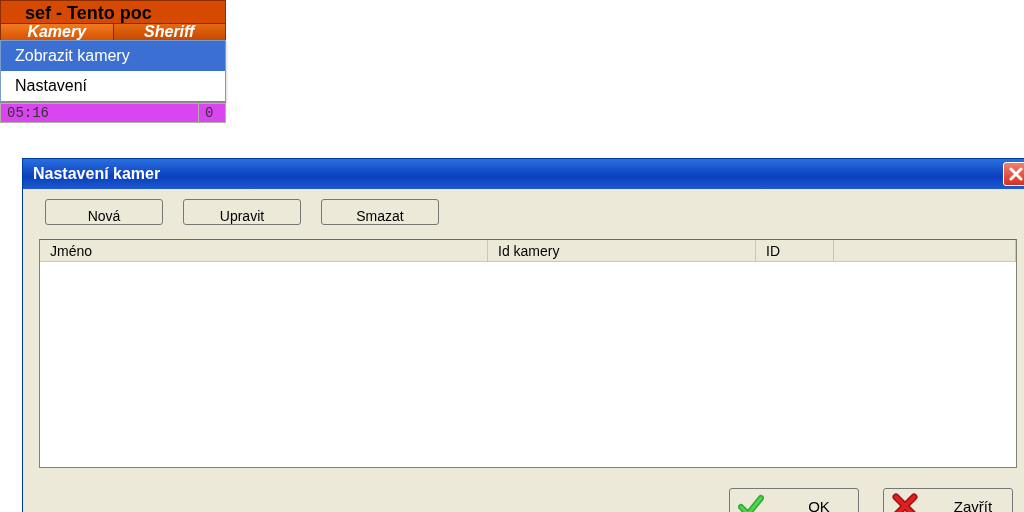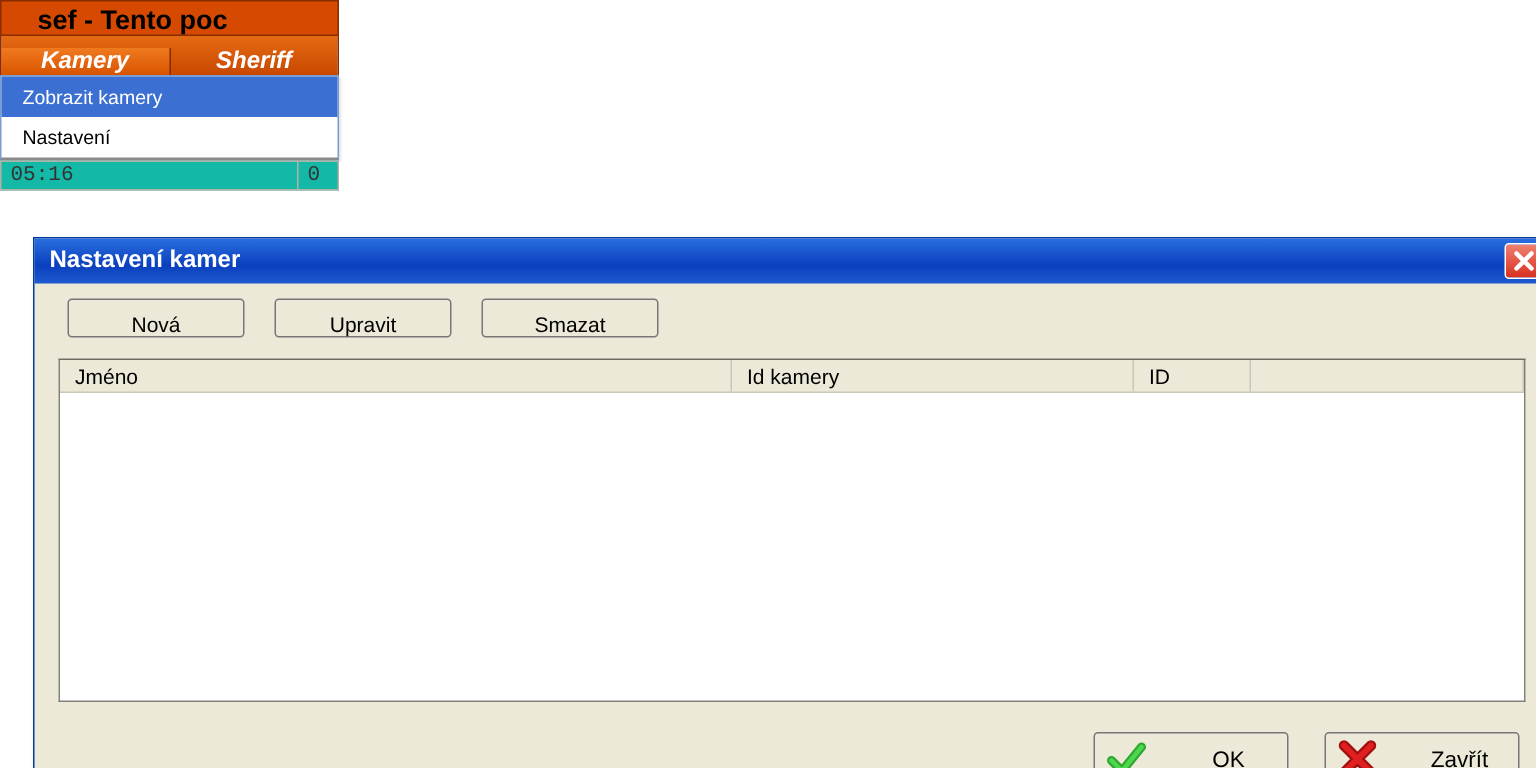--- a/index.html
+++ b/index.html
@@ -25,25 +25,24 @@
     font-weight: bold;
     font-size: 18px;
     padding: 2px 6px 2px 24px;
     height: 24px;
     border: 1px solid #8a2c00;
     overflow: hidden;
     white-space: nowrap;
   }
   .menubar {
     display: flex;
-    height: 26px;
+    height: 16px;
     background: linear-gradient(#e46a12, #c84800);
     border-left: 1px solid #8a2c00;
     border-right: 1px solid #8a2c00;
-    align-items: flex-end;
   }
   .menubar-item {
     flex: 1;
     display: flex;
     align-items: center;
     justify-content: center;
     color: #fff;
     font-style: italic;
     font-weight: bold;
     font-size: 16px;
@@ -55,31 +54,31 @@
     background: linear-gradient(#f07a20, #d85400);
   }
   .dropdown {
     background: #fff;
     border: 1px solid #7a9ccf;
     border-bottom: 2px solid #8a8a8a;
     box-shadow: 1px 1px 2px rgba(0,0,0,.15);
   }
   .dropdown-item {
     padding: 6px 14px;
-    font-size: 13px;
+    font-size: 16px;
     cursor: pointer;
   }
   .dropdown-item.highlighted {
     background: #3b6fd1;
     color: #fff;
   }
   .statusrow {
     display: flex;
     height: 20px;
-    background: #14b8a6;
+    background: #d946ef;
     border: 1px solid #b5b0a5;
     font-family: "Courier New", monospace;
     font-size: 14px;
     color: #333;
   }
   .statusrow .cell1 {
     flex: 1;
     padding: 1px 6px;
     border-right: 1px solid #b5b0a5;
   }

